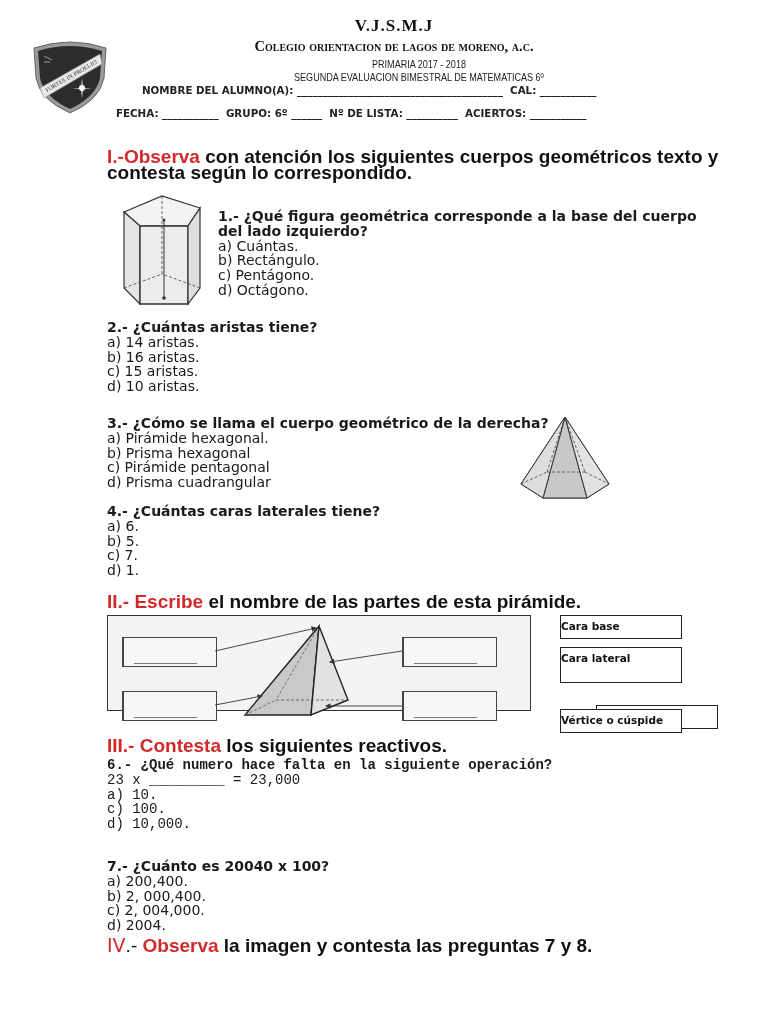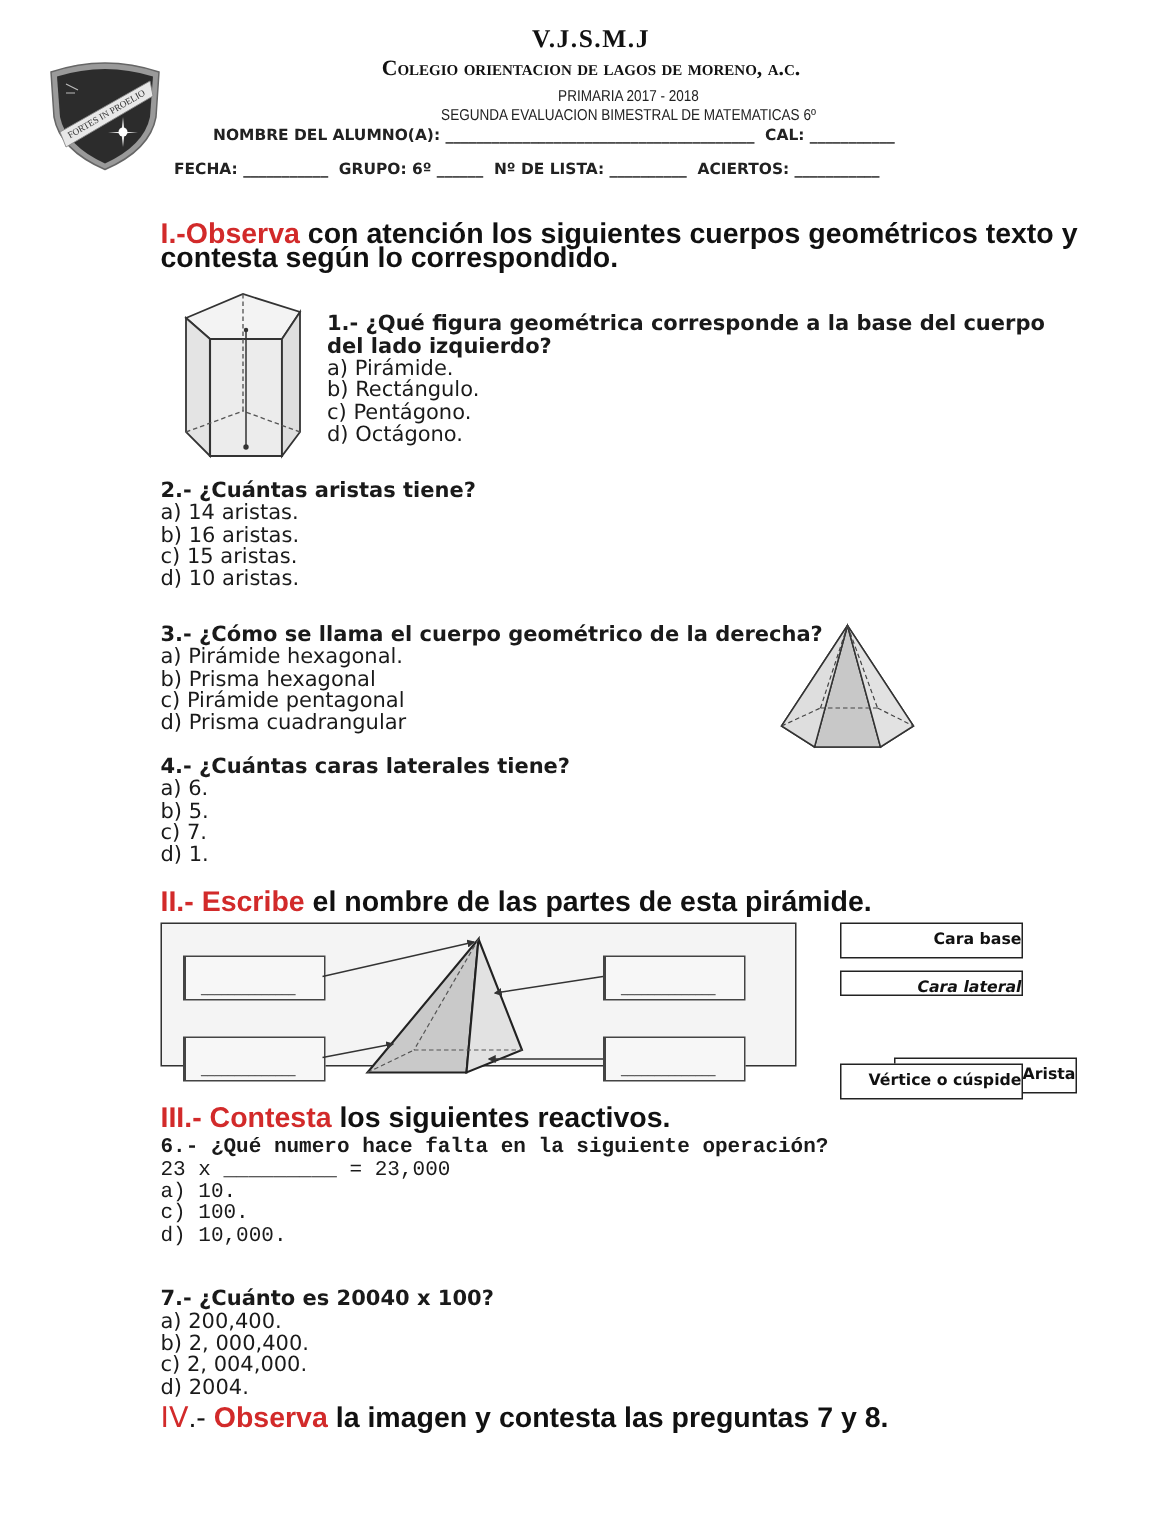--- a/index.html
+++ b/index.html
@@ -19,21 +19,21 @@
   #f2 { left: 116px; top: 107px; }
 
   
   .sec { font-family: "Liberation Sans", sans-serif; font-weight: bold; font-size: 19px; color: #111; }
   .sec .red { color: #d22a2a; }
   
   .q { font-family: "DejaVu Sans", sans-serif; font-size: 14px; color: #1a1a1a; line-height: 14.8px; }
   .q .qt { font-weight: bold; display: block; }
   .q .opt { display: block; }
 
-  .answer-box { border: 1.5px solid #222; background: #fff; font-family: "DejaVu Sans", sans-serif; font-weight: bold; font-size: 10.5px; text-align: right; color: #111; box-sizing: border-box; }
+  .answer-box { border: 1.5px solid #222; background: #fff; font-family: "DejaVu Sans", sans-serif; font-weight: bold; font-size: 10.5px; text-align: left; color: #111; box-sizing: border-box; }
   .fig { position: absolute; }
 </style>
 </head>
 <body>
 
 <div class="abs" id="logo">
   <svg width="80" height="76" viewBox="0 0 80 76">
     <path d="M4 10 Q40 -2 76 10 L74 40 Q70 62 40 75 Q10 62 6 40 Z" fill="#9a9a9a" stroke="#666" stroke-width="1"></path>
     <path d="M8 13 Q40 3 72 13 L70 40 Q66 59 40 71 Q14 59 10 40 Z" fill="#2c2c2c"></path>
     <path d="M10 50 L70 16 L72 26 L14 60 Z" fill="#e8e8e8" stroke="#888" stroke-width="0.6"></path>
@@ -65,21 +65,21 @@
   <line x1="6" y1="98" x2="44" y2="84" stroke="#555" stroke-width="0.9" stroke-dasharray="3,2"></line>
   <line x1="82" y1="98" x2="44" y2="84" stroke="#555" stroke-width="0.9" stroke-dasharray="3,2"></line>
   <line x1="46" y1="30" x2="46" y2="108" stroke="#333" stroke-width="1"></line>
   <circle cx="46" cy="30" r="1.5" fill="#333"></circle>
   <circle cx="46" cy="108" r="1.8" fill="#333"></circle>
 </svg>
 
 <div class="abs q" style="left:218px; top:209px;">
   <span class="qt">1.- ¿Qué figura geométrica corresponde a la base del cuerpo</span>
   <span class="qt">del lado izquierdo?</span>
-  <span class="opt">a) Pirámide.</span>
+  <span class="opt">a) Cuántas.</span>
   <span class="opt">b) Rectángulo.</span>
   <span class="opt">c) Pentágono.</span>
   <span class="opt">d) Octágono.</span>
 </div>
 
 <div class="abs q" style="left:107px; top:320px;">
   <span class="qt">2.- ¿Cuántas aristas tiene?</span>
   <span class="opt">a) 14 aristas.</span>
   <span class="opt">b) 16 aristas.</span>
   <span class="opt">c) 15 aristas.</span>
@@ -143,21 +143,21 @@
     <line x1="137" y1="99" x2="168" y2="84" stroke="#555" stroke-width="0.8" stroke-dasharray="3,2"></line>
     <line x1="168" y1="84" x2="240" y2="84" stroke="#555" stroke-width="0.8" stroke-dasharray="3,2"></line>
     <line x1="107" y1="35" x2="208" y2="12" stroke="#333" stroke-width="0.9" marker-end="url(#arr)"></line>
     <line x1="294" y1="35" x2="222" y2="46" stroke="#333" stroke-width="0.9" marker-end="url(#arr)"></line>
     <line x1="107" y1="89" x2="154" y2="80" stroke="#333" stroke-width="0.9" marker-end="url(#arr)"></line>
     <line x1="294" y1="90" x2="218" y2="90" stroke="#333" stroke-width="0.9" marker-end="url(#arr)"></line>
   </svg>
 </div>
 
 <div class="abs answer-box" style="left:560px; top:615px; width:122px; height:24px; line-height:21px;">Cara base</div>
-<div class="abs answer-box" style="left:560px; top:647px; width:122px; height:17px; line-height:21px;font-style:italic;">Cara  lateral</div>
+<div class="abs answer-box" style="left:560px; top:647px; width:122px; height:36px; line-height:21px;">Cara  lateral</div>
 <div class="abs answer-box" style="left:560px; top:705px; width:122px; height:24px; line-height:21px;margin-left:36px;">Arista</div>
 <div class="abs answer-box" style="left:560px; top:709px; width:122px; height:24px; line-height:21px;">Vértice o cúspide</div>
 
 <div class="abs sec" style="left:107px; top:735px;">
   <span class="red">III.- Contesta</span><span> los siguientes reactivos.</span>
 </div>
 
 <div class="abs q" style="left:107px; top:758px;font-family:Liberation Mono, monospace;">
   <span class="qt">6.- ¿Qué numero hace falta en la siguiente operación?</span>
   <span class="opt">23 x _________ = 23,000</span>

